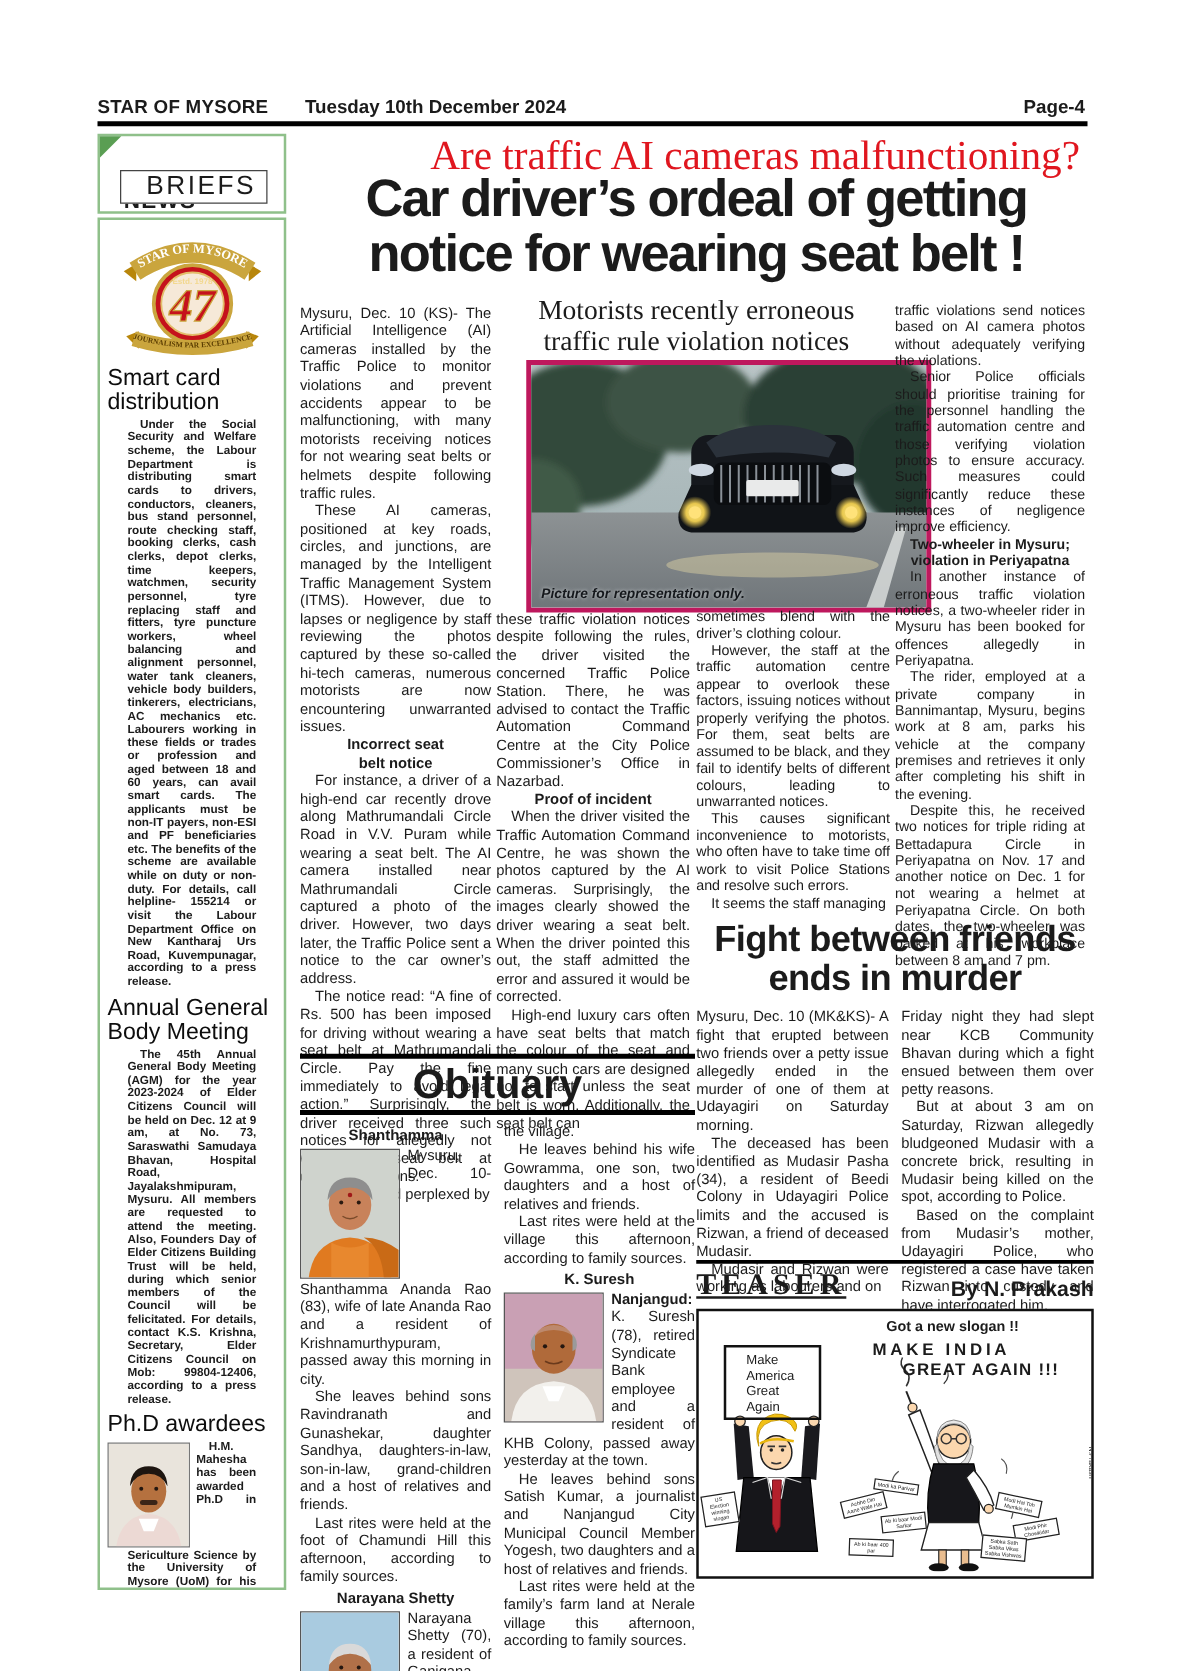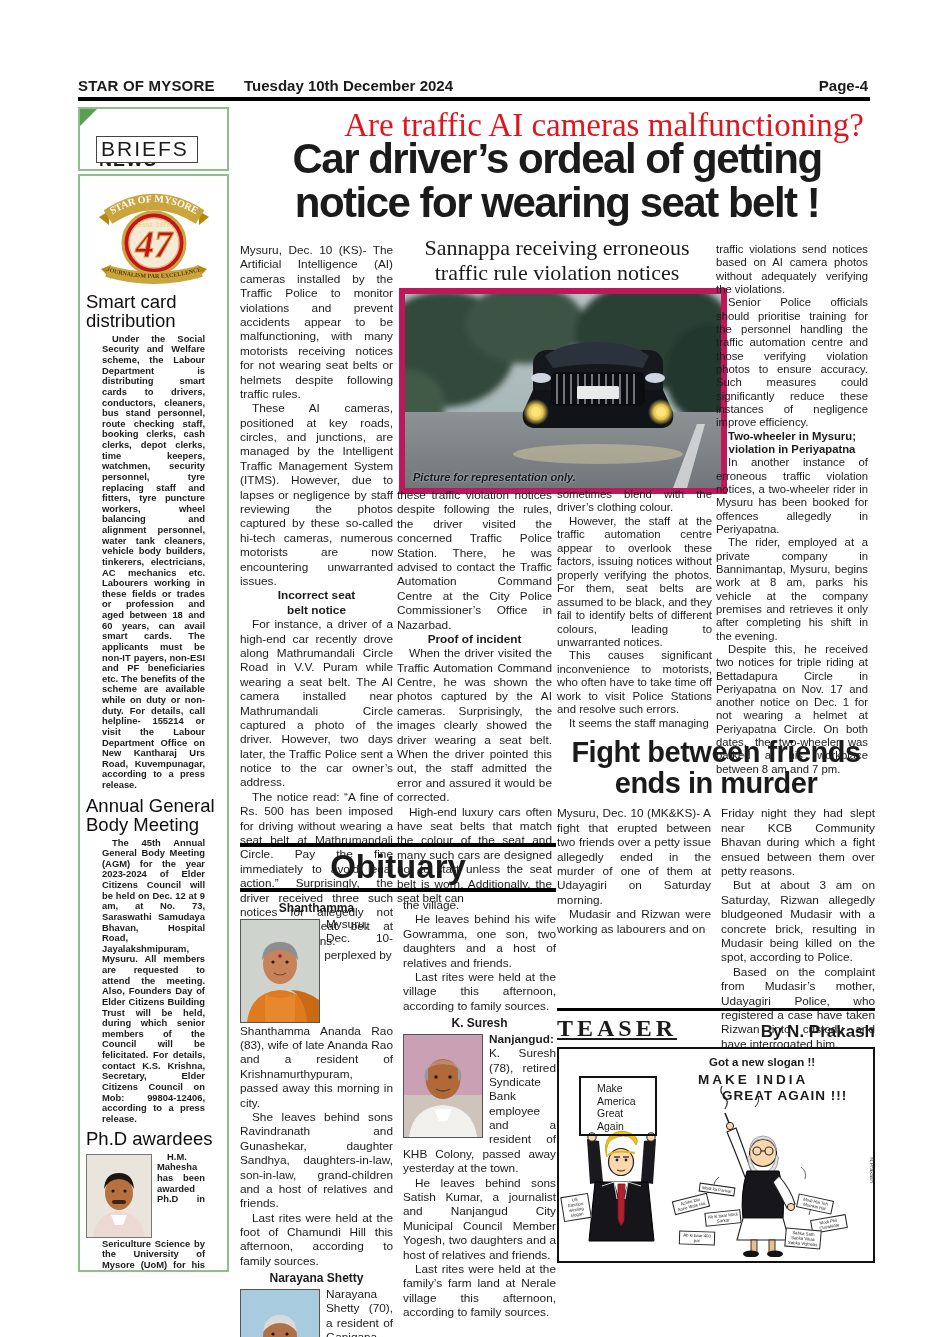--- a/index.html
+++ b/index.html
@@ -12,21 +12,21 @@
   .hdr-d { position:absolute; left:166px; top:1px; font-size:15px; font-weight:bold; }
   .hdr-p { position:absolute; right:2px; top:1px; font-size:15px; font-weight:bold; }
 
   
   .sb { position:absolute; left:78px; top:107px; width:151px; }
   .sb-head { position:relative; border:2px solid #8fc08a; height:60px; background:#fff; }
   .sb-tri { position:absolute; left:0; top:0; width:0; height:0;
             border-top:17px solid #5a9e53; border-right:17px solid transparent; }
   .sb-news { position:absolute; left:19px; top:5px; font-size:18px; font-weight:bold; letter-spacing:1px;margin-top:36px; }
   .sb-briefs { position:absolute; left:16px; top:27px; font-size:21px; letter-spacing:2px;
-               border:1px solid #444; padding:0 8px 1px 4px; background:#fff; }
+               border:1px solid #444; padding:0 8px 1px 20px; background:#fff; }
   .sb-body { border:2px solid #8fc08a; margin-top:3px; height:1098px; padding:3px 6px; box-sizing:border-box; overflow:hidden; }
   .logo { width:122px; height:106px; margin:2px auto 2px; }
   .sb h3 { margin:5px 0 3px; font-size:18.5px; font-weight:normal; line-height:1.05; white-space:pre-line; color:#0d0d0d; }
   .sb p { margin:0 16px 2px; font-size:9.4px; font-weight:bold; line-height:1.13; text-align:justify; text-indent:10px; }
   .phd-photo { float:left; width:64px; height:82px; border:1px solid #777; margin:2px 5px 1px 0; }
 
   
   .kicker { position:absolute; left:250px; top:107px; width:614px; text-align:right;
             font-family:"Liberation Serif",serif; font-size:33px; color:#e0161f; }
   .headline { position:absolute; left:242px; top:137px; width:630px; text-align:center;
@@ -38,21 +38,21 @@
   .bcol { position:absolute; font-size:11.8px; line-height:1.22; text-align:justify; }
   .bcol p { margin:0; text-indent:12px; }
   .bcol .noind { text-indent:0; }
   .bcol .sub { font-weight:bold; text-align:center; text-indent:0; white-space:pre-line; }
   .c1 { left:240px; top:243px; width:153px; }
   .c2 { left:397px; top:488px; width:155px; }
   .c3 { left:557px; top:488px; width:155px; font-size:11.4px; line-height:1.18; }
   .c4 { left:716px; top:243px; width:152px; font-size:11.3px; line-height:1.18; }
 
   
-  .photo { position:absolute; left:399px; top:288px; width:316px; height:194px; border:6px solid #be185d; }
+  .photo { position:absolute; left:421px; top:288px; width:316px; height:194px; border:4px solid #be185d; }
   .photo svg { display:block; }
   .caption { position:absolute; left:8px; bottom:5px; font-size:11px; font-style:italic; font-weight:bold;
              color:#15181c; text-shadow:0 0 3px #cfd4d6; }
 
   
   .fight { position:absolute; left:557px; top:737px; width:318px; }
   .fight-h { font-size:29px; font-weight:bold; text-align:center; line-height:1.06; letter-spacing:-.5px; white-space:pre-line; margin:0 0 8px; }
   .cols2 { display:flex; gap:10px; }
   .cols2 > div { flex:1; font-size:11.8px; line-height:1.22; text-align:justify; }
   .cols2 p { margin:0; text-indent:12px; }
@@ -159,21 +159,21 @@
             <circle cx="38" cy="35" r="1.6" fill="#20130c"></circle>
         </svg>
       </div>
       <p><span style="font-weight:bold">Ranganatha Swamy</span><span> has been awarded Ph.D in West Asian Studies by the University of Mysore (UoM) for his thesis ‘Bharata Mattu Samyuktha Arab Samsthanagala (U.A.E.) Naduvena Arthika Sambhandhagalu (2009 to 2019)’ submitted under the guidance of Dr. C. Gurusiddaiah.</span></p>
     </div>
   </div>
 
   <div class="kicker">Are traffic AI cameras malfunctioning?</div>
   <div class="headline">Car driver’s ordeal of getting
 notice for wearing seat belt !</div>
-  <div class="deck">Sannappa receiving erroneous
+  <div class="deck">Motorists recently erroneous
 traffic rule violation notices</div>
 
   <div class="photo">
     <svg width="316" height="194" viewBox="0 0 316 194">
       <defs>
         <linearGradient id="sky" x1="0" y1="0" x2="0" y2="1">
           <stop offset="0" stop-color="#b9c4c6"></stop>
             <stop offset="1" stop-color="#9fb0b2"></stop>
         </linearGradient>
         <linearGradient id="road" x1="0" y1="0" x2="0" y2="1">
@@ -264,20 +264,21 @@
     <p>The rider, employed at a private company in Bannimantap, Mysuru, begins work at 8 am, parks his vehicle at the company premises and retrieves it only after completing his shift in the evening.</p>
     <p>Despite this, he received two notices for triple riding at Bettadapura Circle in Periyapatna on Nov. 17 and another notice on Dec. 1 for not wearing a helmet at Periyapatna Circle. On both dates, the two-wheeler was parked at his workplace between 8 am and 7 pm.</p>
   </div>
 
   <div class="fight">
     <div class="fight-h">Fight between friends
 ends in murder</div>
     <div class="cols2">
       <div>
         <p class="noind">Mysuru, Dec. 10 (MK&amp;KS)- A fight that erupted between two friends over a petty issue allegedly ended in the murder of one of them at Udayagiri on Saturday morning.</p>
+        <p>The deceased has been identified as Mudasir Pasha (34), a resident of Beedi Colony in Udayagiri Police limits and the accused is Rizwan, a friend of deceased Mudasir.</p>
         <p>Mudasir and Rizwan were working as labourers and on</p>
       </div>
       <div>
         <p class="noind">Friday night they had slept near KCB Community Bhavan during which a fight ensued between them over petty reasons.</p>
         <p>But at about 3 am on Saturday, Rizwan allegedly bludgeoned Mudasir with a concrete brick, resulting in Mudasir being killed on the spot, according to Police.</p>
         <p>Based on the complaint from Mudasir’s mother, Udayagiri Police, who registered a case have taken Rizwan into custody and have interrogated him.</p>
       </div>
     </div>
   </div>
 

